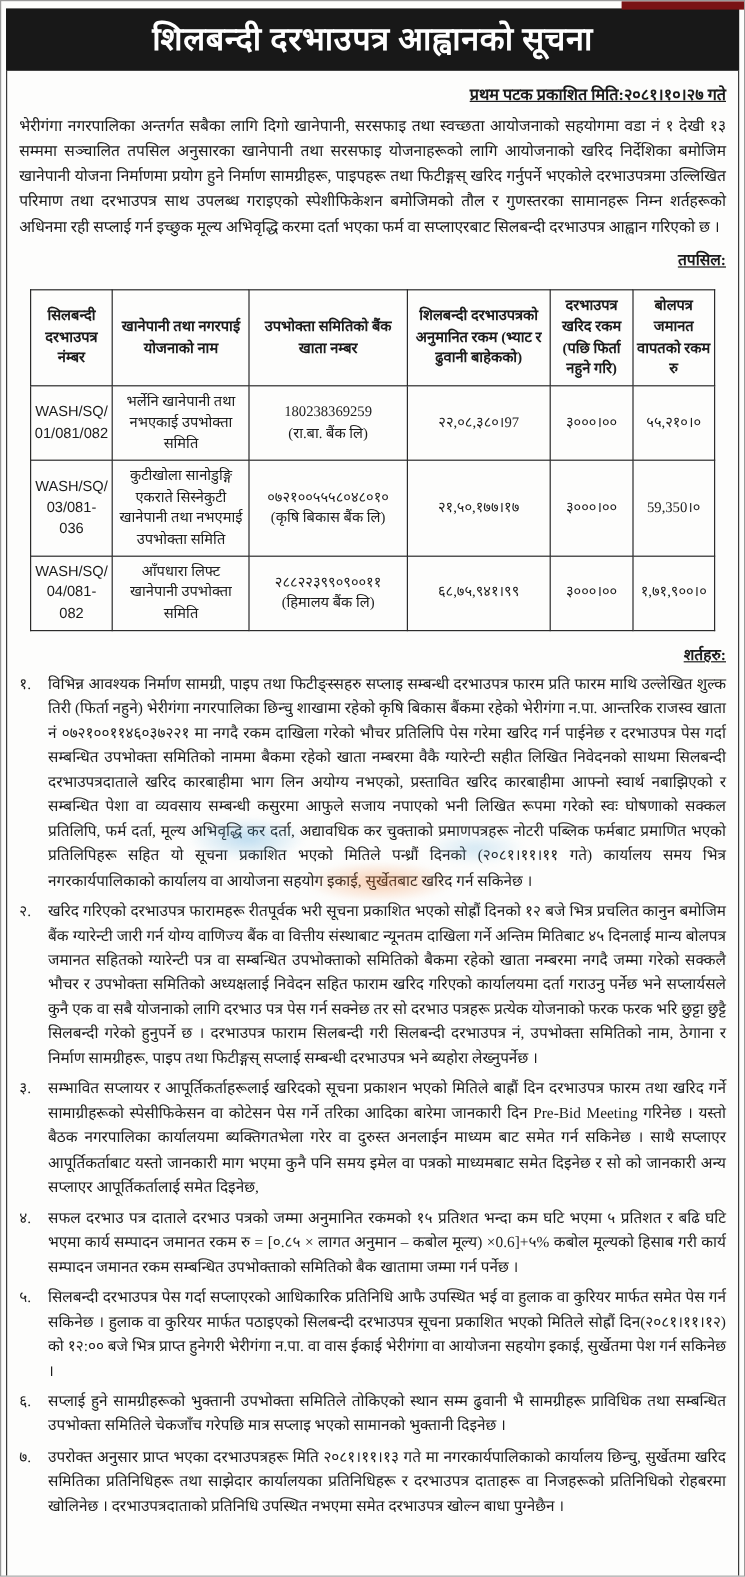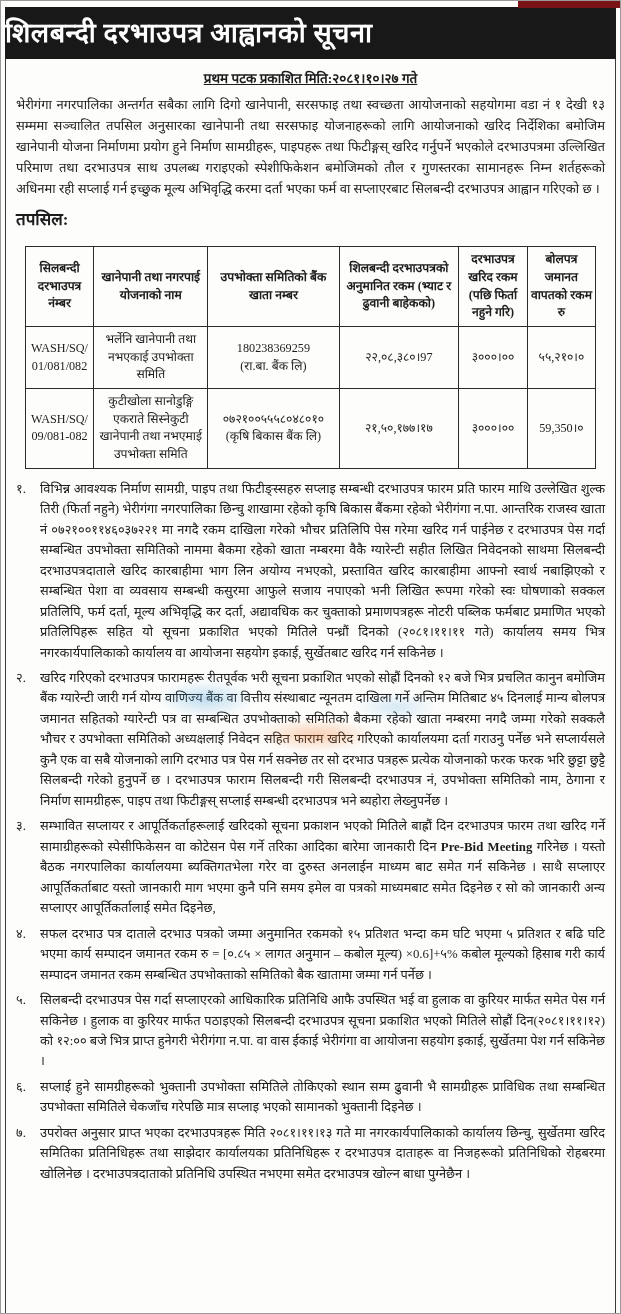--- a/index.html
+++ b/index.html
@@ -15,81 +15,83 @@
     border:1px solid #9a9a9a;
   }
   .top-red-strip{
     position:absolute;top:0;right:0;width:102px;height:7px;
     background:#7a1315;
   }
   .masthead{
     margin:6px 4px 0 4px;
     background:#181818;
     color:#ffffff;
-    text-align:left;
+    text-align:center;
     font-weight:bold;
     font-size:27px;
     padding:6px 0 9px 0;
     letter-spacing:.5px;
   }
   .content{
     margin:0 4px;
     border:1px solid #3a3a3a;
     border-top:none;
     padding:8px 10px 6px 10px;
     box-sizing:border-box;
     height:1264px;
     position:relative;
   }
   .pub-line{
-    text-align:center;
+    text-align:right;
     font-weight:bold;
     font-size:13.5px;
     text-decoration:underline;
     margin:2px 0 7px 0;
   }
   .intro{
     font-size:13px;
     line-height:1.62;
     text-align:justify;
   }
   .section-label{
     font-weight:bold;
-    font-size:17px;
+    font-size:13px;
+    text-decoration:underline;
     margin:8px 0 6px 0;
+    text-align:right;
   }
   table.sched{
     width:97%;
     margin:16px auto 10px auto;
     border-collapse:collapse;
     font-size:12.2px;
   }
   table.sched th, table.sched td{
     border:1.4px solid #2b2b2b;
     padding:4px 3px;
     text-align:center;
     vertical-align:middle;
     line-height:1.45;
   }
   table.sched th{font-weight:bold;}
-  td.sq{overflow-wrap:anywhere;font-family:Liberation Serif, serif;}
+  td.sq{overflow-wrap:anywhere;font-family:Liberation Sans, sans-serif;}
   .terms{margin-top:4px;}
   .term{
     display:flex;
     font-size:12.8px;
     line-height:1.6;
     text-align:justify;
     margin-bottom:5px;
   }
   .term .num{
     flex:0 0 24px;
     font-weight:normal;
   }
   .term .txt{flex:1;}
-  .bold-en{font-weight:bold;font-family:"Liberation Serif",serif;}
+  .bold-en{font-weight:normal;font-family:"Liberation Serif",serif;}
   .watermark{
     position:absolute;
     left:140px;top:618px;
     width:300px;height:86px;
     pointer-events:none;
     background:
       radial-gradient(ellipse 70px 26px at 60px 22px, rgba(90,170,220,.38), rgba(90,170,220,0) 70%),
       radial-gradient(ellipse 90px 24px at 170px 58px, rgba(240,120,40,.35), rgba(240,120,40,0) 70%),
       radial-gradient(ellipse 60px 20px at 250px 30px, rgba(90,170,220,.25), rgba(90,170,220,0) 70%);
     filter:blur(2px);
@@ -125,30 +127,39 @@
       <tbody>
         <tr>
           <td class="sq">WASH/SQ/01/081/082</td>
           <td>भर्लेनि खानेपानी तथा नभएकाई उपभोक्ता समिति</td>
           <td><span>180238369259</span><br><span>(रा.बा. बैंक लि)</span></td>
           <td>२२,०८,३८०।97</td>
           <td>३०००।००</td>
           <td>५५,२१०।०</td>
         </tr>
         <tr>
-          <td class="sq">WASH/SQ/09/081-082</td>
+          <td class="sq">WASH/SQ/03/081-036</td>
           <td>कुटीखोला सानोडुङ्गि एकराते सिस्नेकुटी खानेपानी तथा नभएमाई उपभोक्ता समिति</td>
           <td><span>०७२१००५५५८०४८०१०</span><br><span>(कृषि बिकास बैंक लि)</span></td>
           <td>२१,५०,१७७।१७</td>
           <td>३०००।००</td>
           <td>59,350।०</td>
         </tr>
+        <tr>
+          <td class="sq">WASH/SQ/04/081-082</td>
+          <td>आँपधारा लिफ्ट खानेपानी उपभोक्ता समिति</td>
+          <td><span>२८८२२३९९०९००११</span><br><span>(हिमालय बैंक लि)</span></td>
+          <td>६८,७५,९४१।९९</td>
+          <td>३०००।००</td>
+          <td>१,७१,९००।०</td>
+        </tr>
       </tbody>
     </table>
 
+    <div class="section-label">शर्तहरु:</div>
 
     <div class="watermark"></div>
 
     <div class="terms">
       <div class="term">
           <span class="num">१.</span>
           <span class="txt">विभिन्न आवश्यक निर्माण सामग्री, पाइप तथा फिटीङ्स्सहरु सप्लाइ सम्बन्धी दरभाउपत्र फारम प्रति फारम माथि उल्लेखित शुल्क तिरी (फिर्ता नहुने) भेरीगंगा नगरपालिका छिन्चु शाखामा रहेको कृषि बिकास बैंकमा रहेको भेरीगंगा न.पा. आन्तरिक राजस्व खाता नं ०७२१००११४६०३७२२१ मा नगदै रकम दाखिला गरेको भौचर प्रतिलिपि पेस गरेमा खरिद गर्न पाईनेछ र दरभाउपत्र पेस गर्दा सम्बन्धित उपभोक्ता समितिको नाममा बैकमा रहेको खाता नम्बरमा वैकै ग्यारेन्टी सहीत लिखित निवेदनको साथमा सिलबन्दी दरभाउपत्रदाताले खरिद कारबाहीमा भाग लिन अयोग्य नभएको, प्रस्तावित खरिद कारबाहीमा आफ्नो स्वार्थ नबाझिएको र सम्बन्धित पेशा वा व्यवसाय सम्बन्धी कसुरमा आफुले सजाय नपाएको भनी लिखित रूपमा गरेको स्वः घोषणाको सक्कल प्रतिलिपि, फर्म दर्ता, मूल्य अभिवृद्धि कर दर्ता, अद्यावधिक कर चुक्ताको प्रमाणपत्रहरू नोटरी पब्लिक फर्मबाट प्रमाणित भएको प्रतिलिपिहरू सहित यो सूचना प्रकाशित भएको मितिले पन्ध्रौं दिनको (२०८१।११।११ गते) कार्यालय समय भित्र नगरकार्यपालिकाको कार्यालय वा आयोजना सहयोग इकाई, सुर्खेतबाट खरिद गर्न सकिनेछ ।</span>
         </div>
       <div class="term">
           <span class="num">२.</span>

